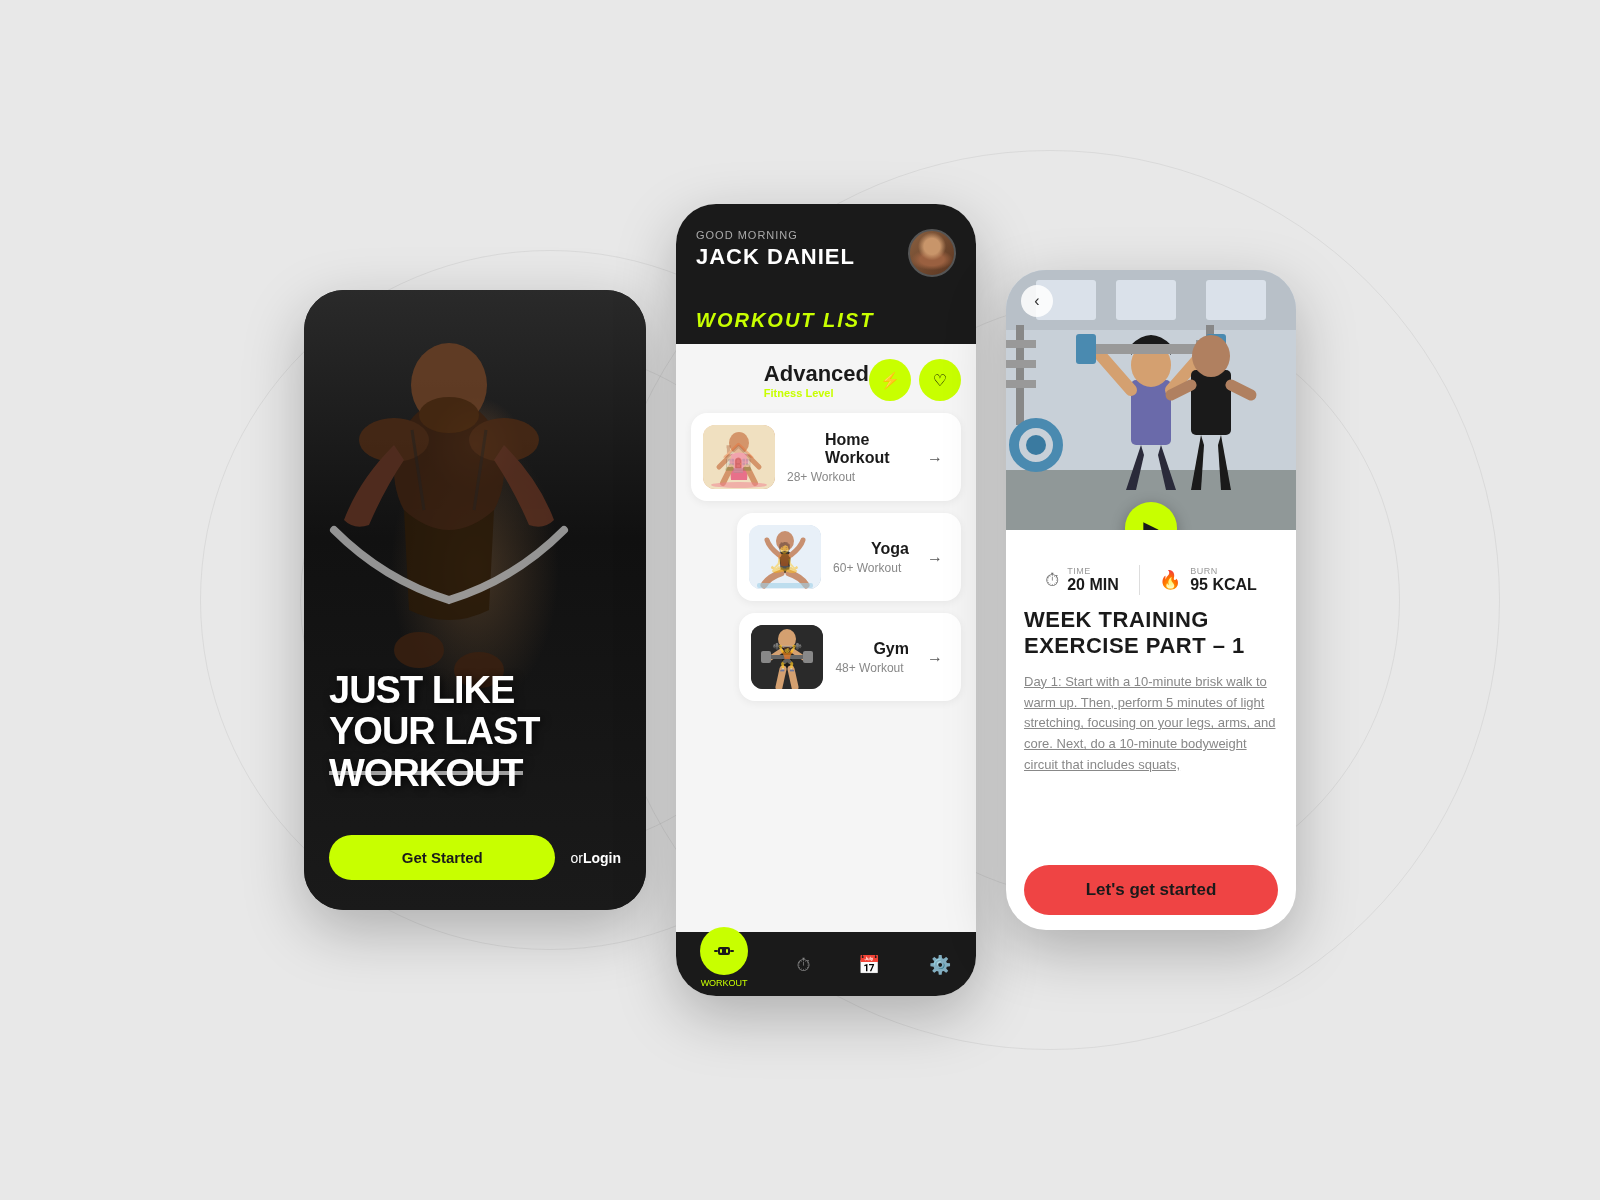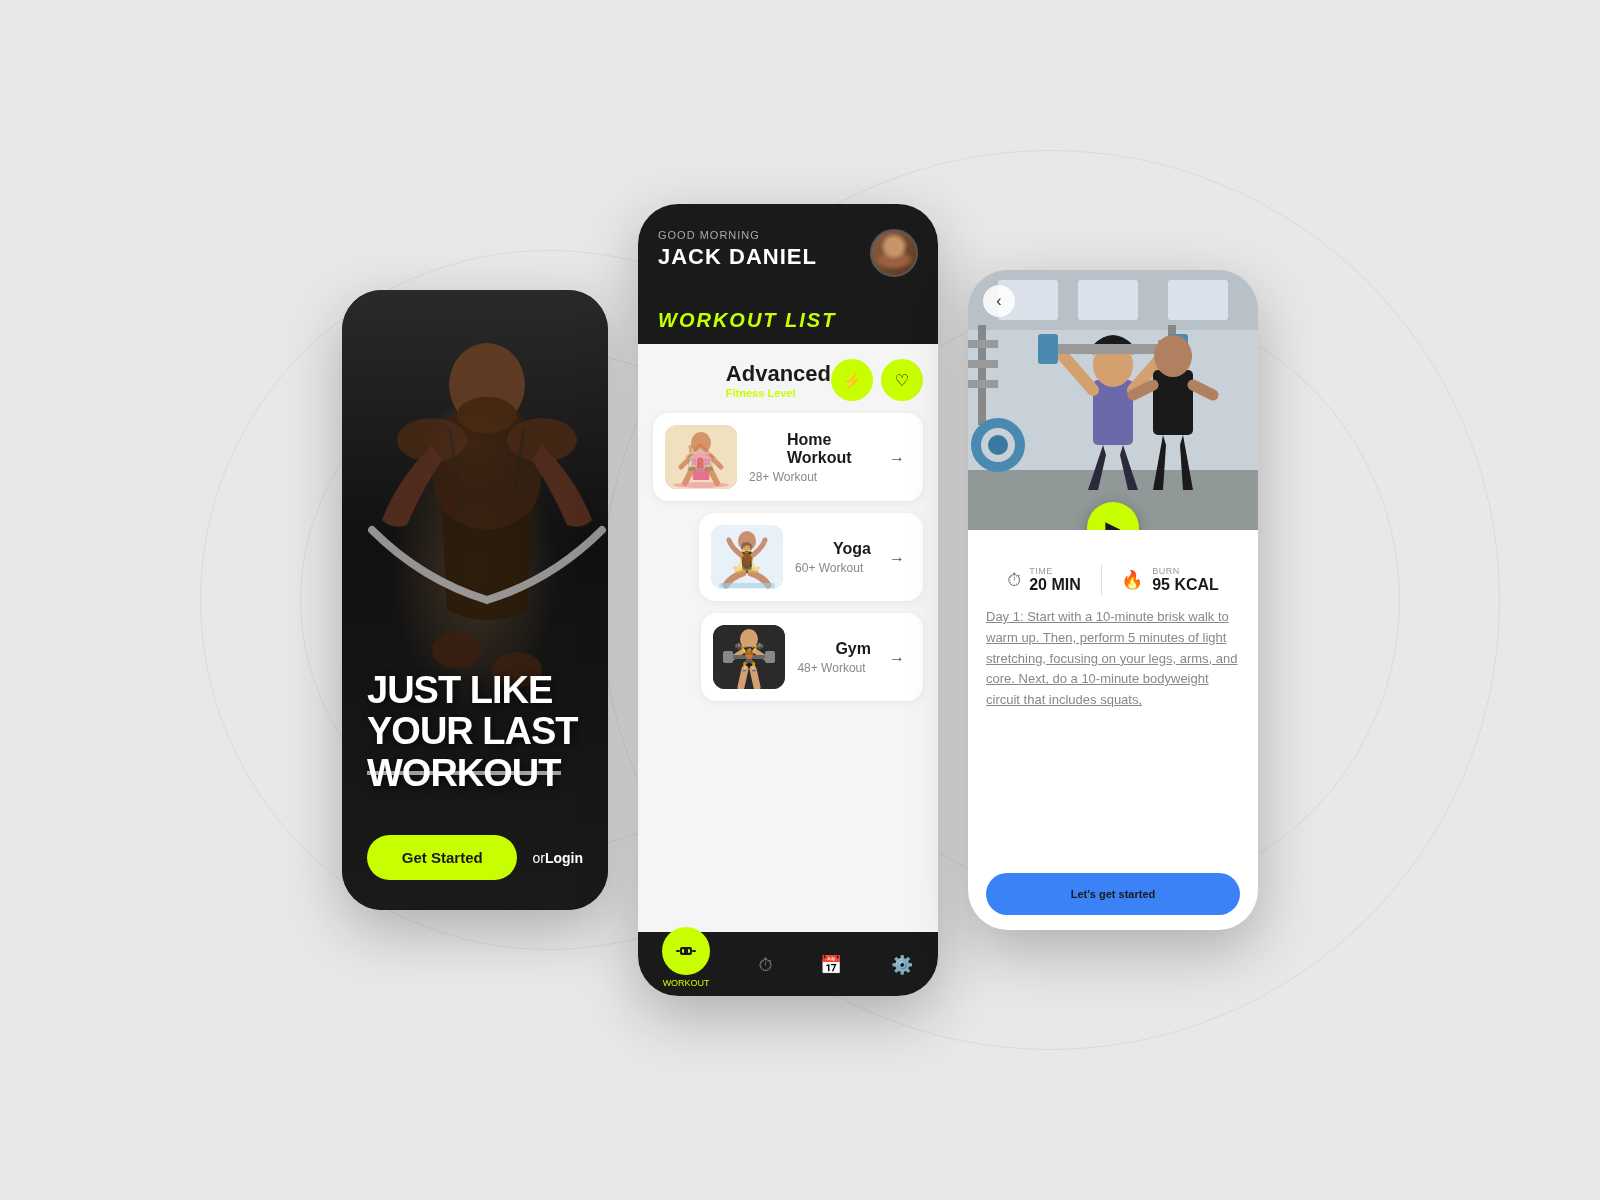--- a/index.html
+++ b/index.html
@@ -24,21 +24,21 @@
 
     
     .phone {
       border-radius: 40px;
       overflow: hidden;
       position: relative;
       box-shadow: 0 20px 60px rgba(0,0,0,0.25);
     }
 
     .phone-1 {
-      width: 266px;
+      width: 342px;
       height: 620px;
       background: #1a1a1a;
     }
 
     .phone-1-bg {
       width: 100%;
       height: 100%;
       background: linear-gradient(180deg, #2a2a2a 0%, #111 40%, #1a1a1a 100%);
       position: relative;
       display: flex;
@@ -482,26 +482,26 @@
     .exercise-desc {
       font-size: 13px;
       color: #888;
       line-height: 1.6;
       flex: 1;
       overflow: hidden;
       text-decoration: underline;
     }
 
     .btn-lets-start {
-      background: #3b82f6;
+      background: #ef4444;
       color: #1a1a1a;
       border: none;
       border-radius: 30px;
       padding: 15px;
-      font-size: 11px;
+      font-size: 17px;
       font-weight: 700;
       cursor: pointer;
       width: 100%;
       text-align: center;
     }
 
     
     .dec-arc {
       position: absolute;
       border-radius: 50%;
@@ -777,20 +777,24 @@
         <div class="stat-divider"></div>
         <div class="stat-item">
           <span class="stat-icon">🔥</span>
           <div class="stat-info">
             <div class="stat-label">BURN</div>
             <div class="stat-value">95 KCAL</div>
           </div>
         </div>
       </div>
 
+      <div class="exercise-title">
+        <div>WEEK TRAINING</div>
+        <div>EXERCISE PART – 1</div>
+      </div>
 
       <div class="exercise-desc">Day 1: Start with a 10-minute brisk walk to warm up. Then, perform 5 minutes of light stretching, focusing on your legs, arms, and core. Next, do a 10-minute bodyweight circuit that includes squats,</div>
 
       <button class="btn-lets-start">Let's get started</button>
 
     </div>
 
   </div>
 
 </div>

